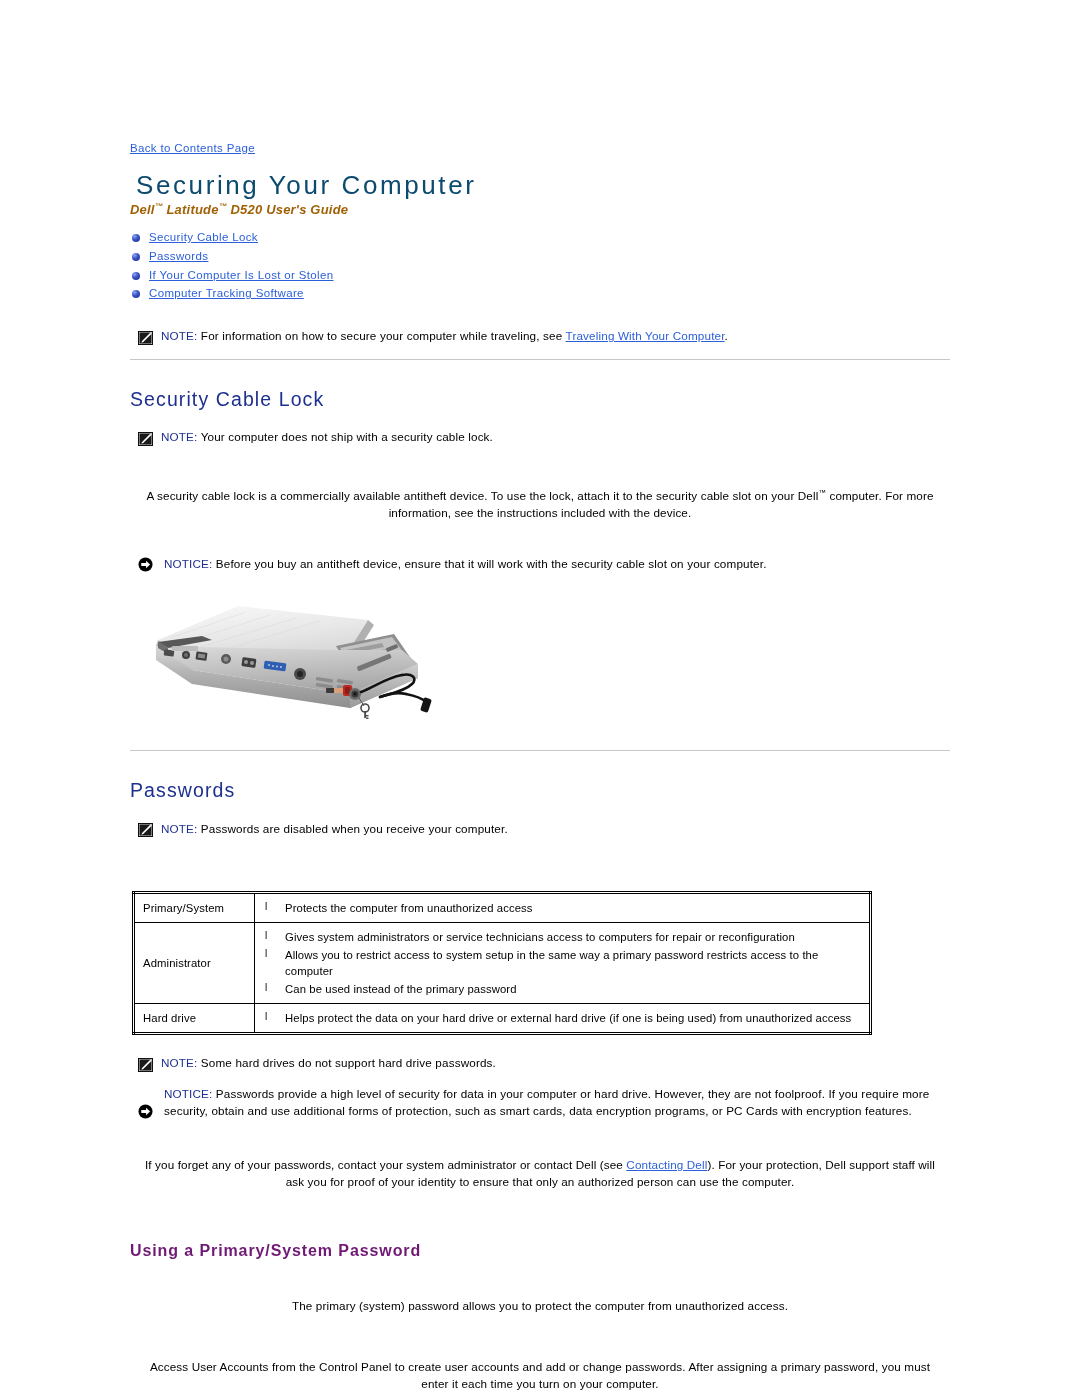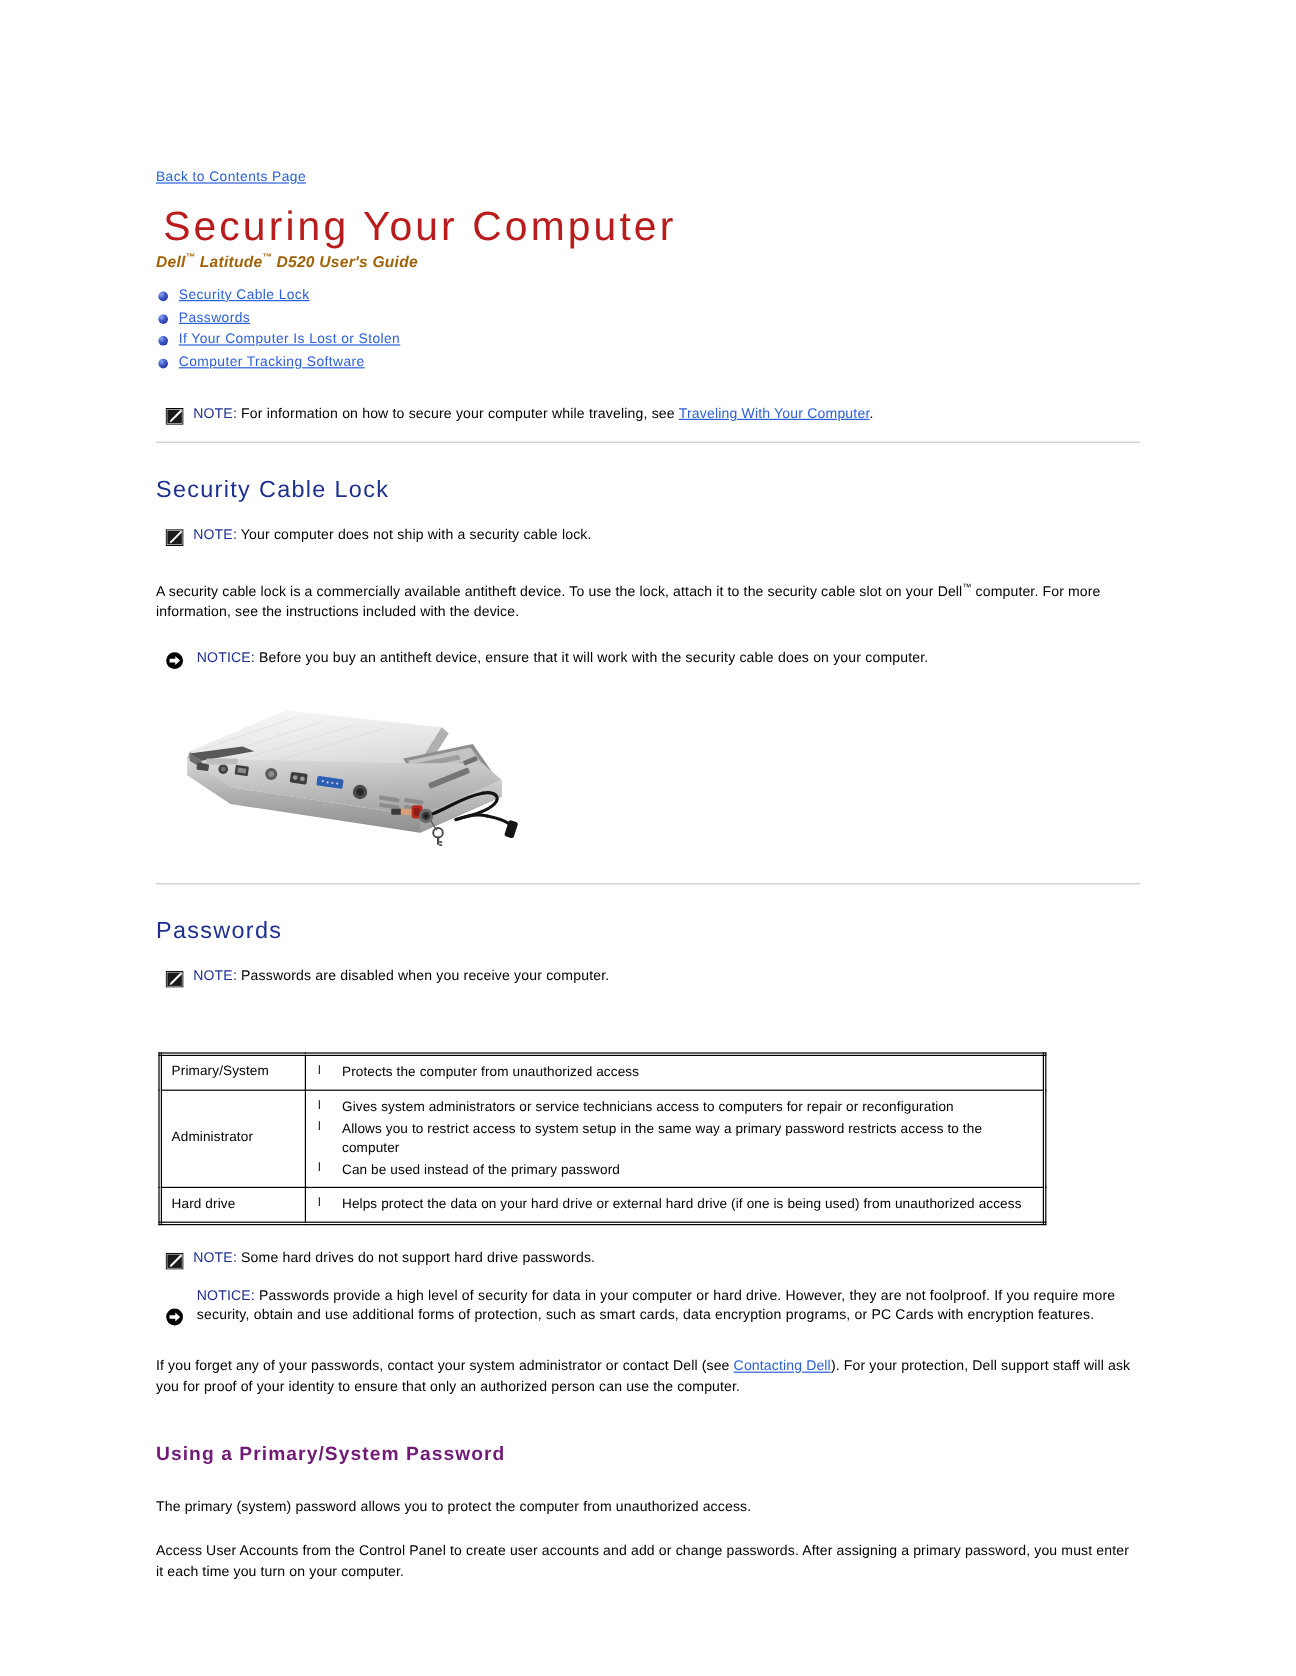--- a/index.html
+++ b/index.html
@@ -31,23 +31,23 @@
   .backlink {
     font-size: 11.5px;
     letter-spacing: 0.35px;
     color: #2b5fd9;
     text-decoration: underline;
     display: inline-block;
     margin-bottom: 17px;
   }
 
   h1.doc-title {
-    font-size: 34px;
+    font-size: 26px;
     font-weight: normal;
-    color: #b91c1c;
+    color: #0c4a6e;
     letter-spacing: 2.6px;
     margin: 0 0 2px 6px;
     line-height: 1.1;
   }
 
   .subtitle {
     font-size: 13px;
     font-weight: bold;
     color: #a16207;
     letter-spacing: 0.2px;
@@ -135,22 +135,23 @@
     color: #701a75;
     letter-spacing: 0.9px;
     margin: 0;
     line-height: 1.2;
   }
 
   p.body {
     font-size: 11.7px;
     line-height: 1.45;
     letter-spacing: 0.12px;
-    margin: 0;
+    margin: 12px;
     max-width: 815px;
+    text-align: center;
   }
   p.body sup {
     font-size: 7.5px;
     vertical-align: super;
   }
 
   
   .photo {
     position: relative;
     width: 300px;
@@ -266,21 +267,21 @@
 
   <p class="body"><span>A security cable lock is a commercially available antitheft device. To use the lock, attach it to the security cable slot on your Dell</span><sup>™</sup><span> computer. For more information, see the instructions included with the device.</span></p>
 
   <div class="sp22"></div>
 
   <div class="notice-row">
     <svg class="notice-icon" viewBox="0 0 16 16">
       <circle cx="8" cy="8" r="7.5" fill="#000000"></circle>
       <path d="M3.5 6.4 H8.6 V4.1 L12.9 8 L8.6 11.9 V9.6 H3.5 Z" fill="#ffffff"></path>
     </svg>
-    <div class="ntext"><b>NOTICE:</b><span> Before you buy an antitheft device, ensure that it will work with the security cable does on your computer.</span></div>
+    <div class="ntext"><b>NOTICE:</b><span> Before you buy an antitheft device, ensure that it will work with the security cable slot on your computer.</span></div>
   </div>
 
   <div class="sp26"></div>
 
   
   <div class="photo">
     <svg viewBox="0 0 300 128" width="300" height="128">
       <defs>
         <linearGradient id="lidTop" x1="0" y1="0" x2="0.35" y2="1">
           <stop offset="0%" stop-color="#fafafa"></stop>

